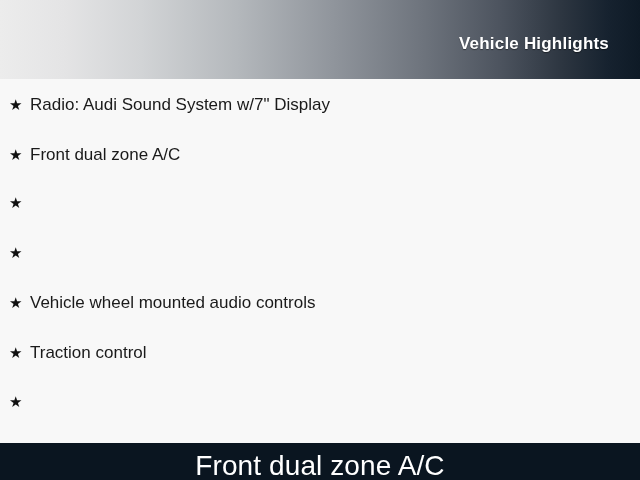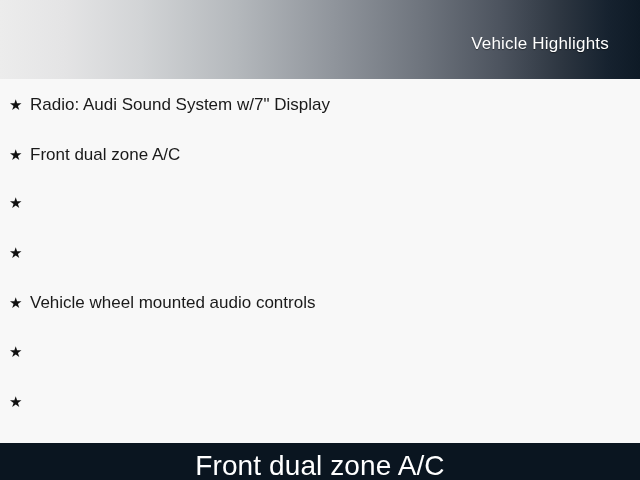--- a/index.html
+++ b/index.html
@@ -44,21 +44,21 @@
     display: flex;
     align-items: center;
     justify-content: flex-end;
     box-sizing: border-box;
     padding-right: 31px;
   }
 
   .header-title {
     color: #ffffff;
     font-size: 17px;
-    font-weight: normal;
+    font-weight: bold;
     letter-spacing: 0.2px;
     line-height: 1;
     text-shadow: 0 1px 1px rgba(0,0,0,0.45);
     white-space: nowrap;
     margin-top: 8px;
   }
 
   
   .highlights-list {
     flex: 1 1 auto;
@@ -145,20 +145,21 @@
       <span class="bullet-star">★</span>
     </li>
 
     <li class="highlight-item">
       <span class="bullet-star">★</span>
       <span class="highlight-text">Vehicle wheel mounted audio controls</span>
     </li>
 
     <li class="highlight-item">
       <span class="bullet-star">★</span>
+      <span class="highlight-text">Traction control</span>
     </li>
 
     <li class="highlight-item">
       <span class="bullet-star">★</span>
     </li>
 
   </ul>
 
   <div class="footer-bar">
     <div class="footer-caption">Front dual zone A/C</div>

